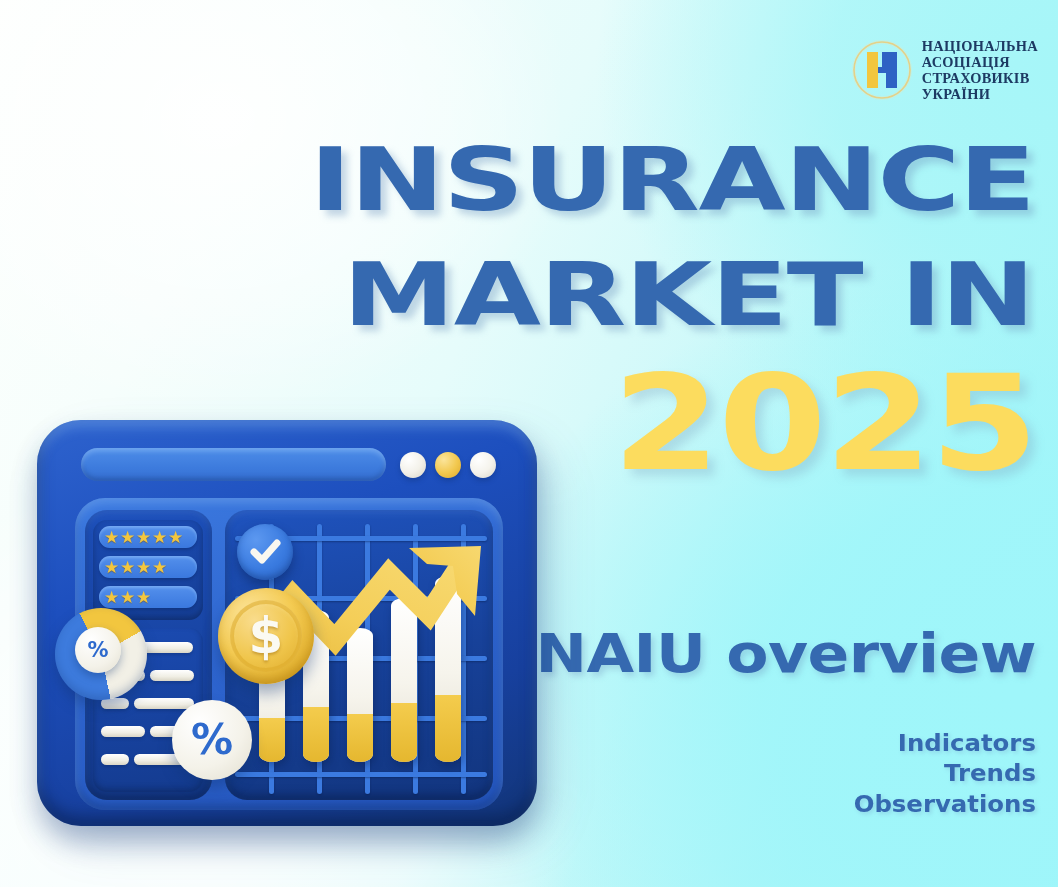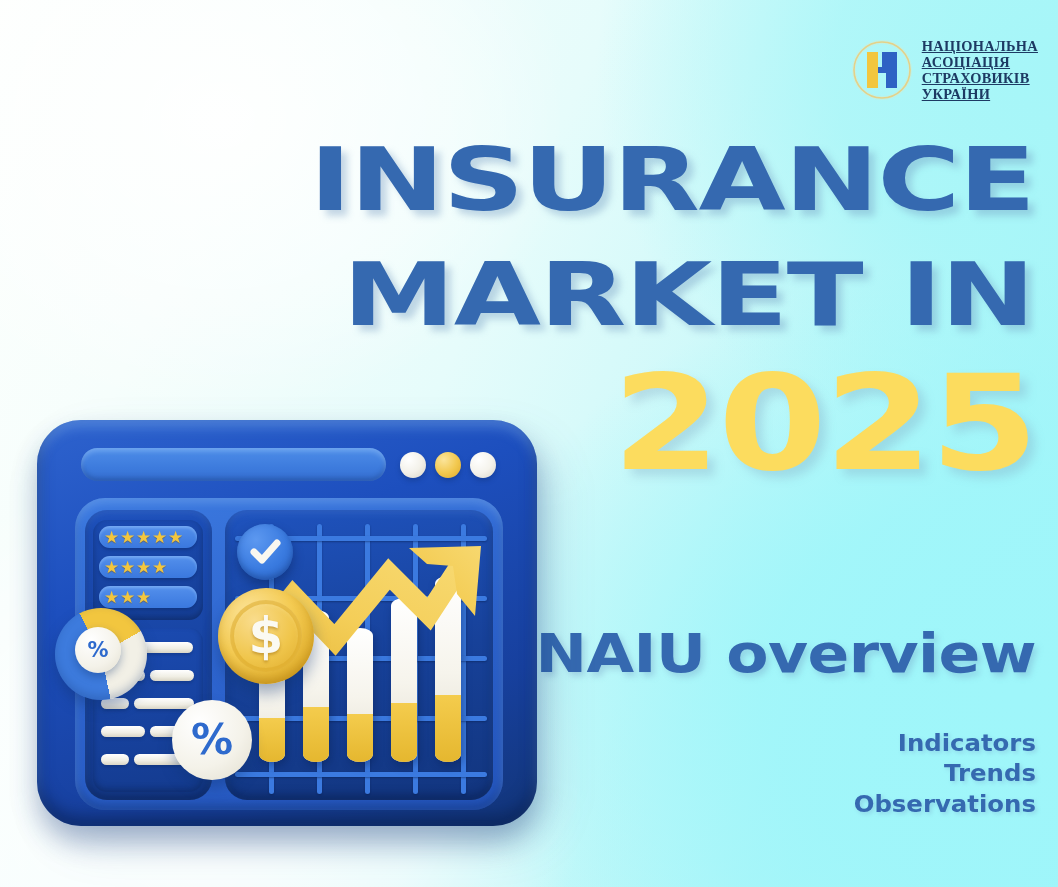--- a/index.html
+++ b/index.html
@@ -51,21 +51,21 @@
   .logo-text {
     display: flex; flex-direction: column;
     line-height: 1.12;
     font-family: "Liberation Serif", serif;
     font-weight: 700;
     font-size: 12.4px;
     letter-spacing: 0.3px;
     color: #1D3A63;
     text-transform: uppercase;
   }
-  .logo-text span { white-space: nowrap; font-variant: small-caps; font-size: 14.4px; text-decoration: underline; }
+  .logo-text span { white-space: nowrap; font-variant: small-caps; font-size: 14.4px; }
 
   
   .headline {
     position: absolute;
     right: 24px;
     text-align: right;
     font-family: "DejaVu Sans", sans-serif;
     font-weight: 700;
     color: #3569B0;
     letter-spacing: -1px;

